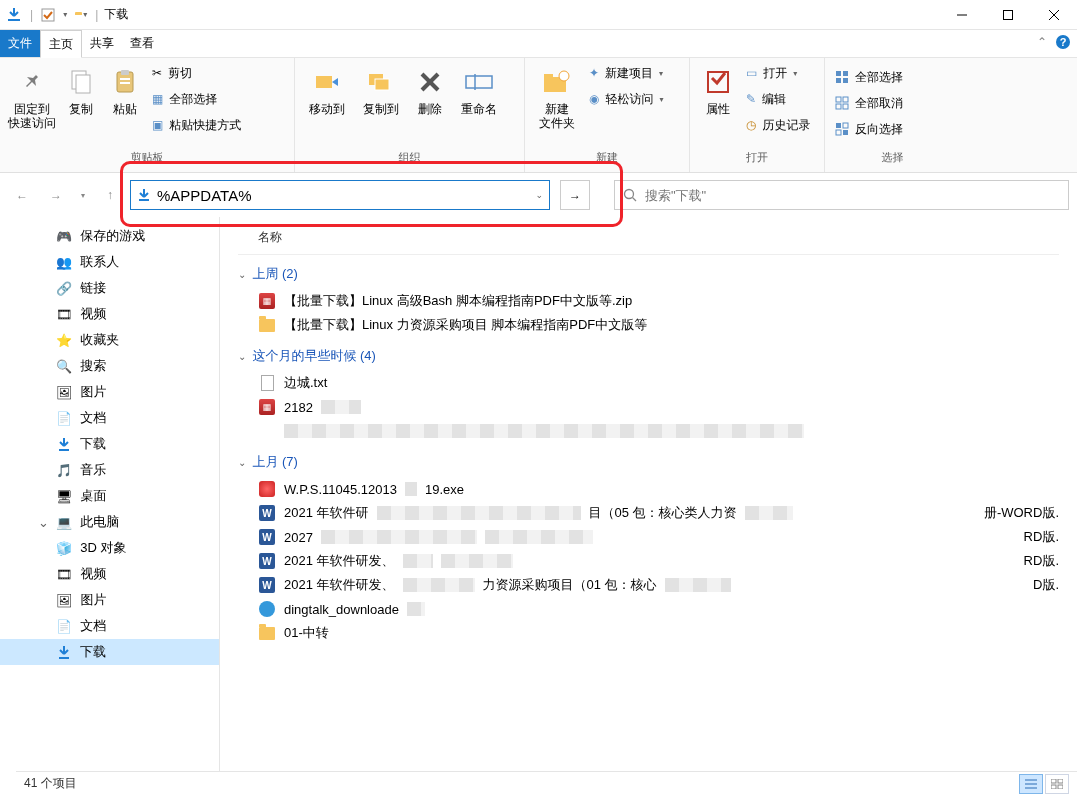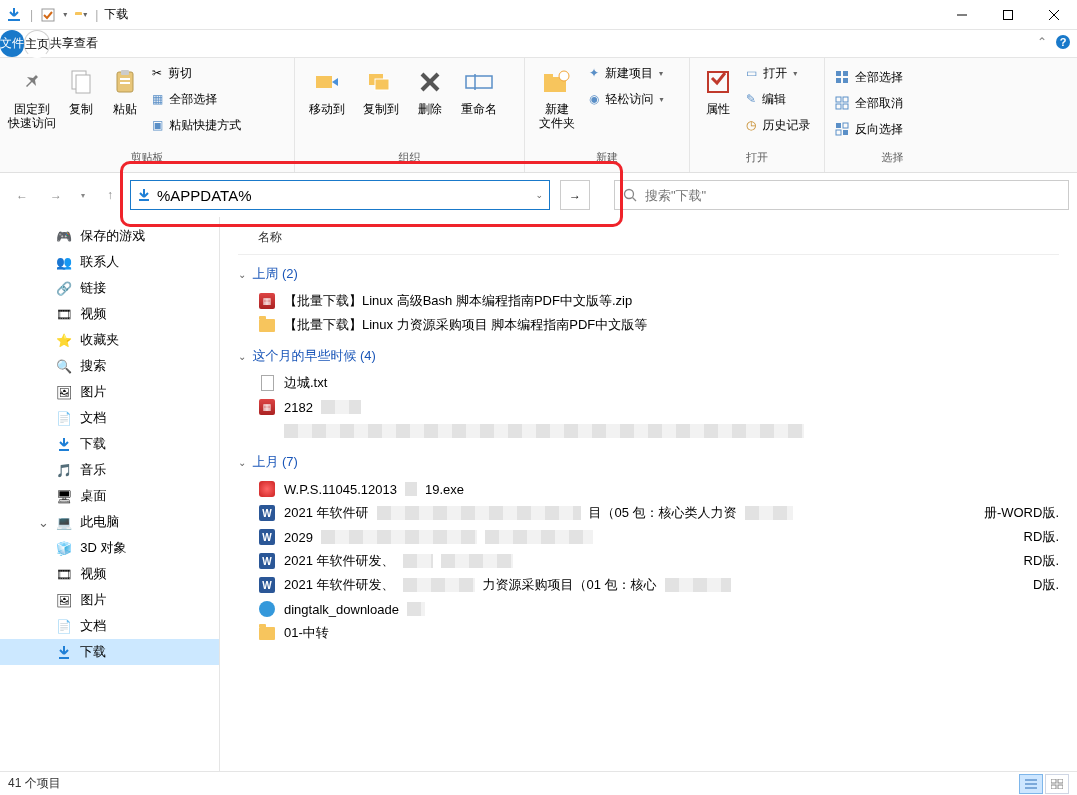--- a/index.html
+++ b/index.html
@@ -3,21 +3,21 @@
 <meta charset="utf-8">
 <style>
   * { box-sizing: border-box; margin: 0; padding: 0; }
   body { font-family: "Microsoft YaHei", "Segoe UI", sans-serif; font-size: 12px; color: #000; background: #fff; width: 1077px; height: 795px; overflow: hidden; position: relative; }
   .titlebar { height: 30px; display: flex; align-items: center; border-bottom: 1px solid #e5e5e5; background: #fff; }
   .titlebar .qat { display: flex; align-items: center; padding-left: 6px; gap: 8px; }
   .titlebar .title { margin-left: 6px; font-size: 12px; }
   .titlebar .wincontrols { margin-left: auto; display: flex; }
   .wincontrols div { width: 46px; height: 30px; display: flex; align-items: center; justify-content: center; }
   .ribbon-tabs { height: 28px; display: flex; align-items: stretch; border-bottom: 1px solid #e5e5e5; position: relative; }
-  .ribbon-tabs .tab { padding: 0 0; display: flex; align-items: center; font-size: 12px; border-radius: 13px; }
+  .ribbon-tabs .tab { padding: 0 8px; display: flex; align-items: center; font-size: 12px; }
   .ribbon-tabs .file-tab { background: #1979ca; color: #fff; }
   .ribbon-tabs .tab.active { border: 1px solid #d0d0d0; border-bottom: 1px solid #fff; background: #fff; margin-bottom: -1px; }
   .ribbon-tabs .help { position: absolute; right: 6px; top: 4px; display:flex; align-items:center; gap:8px; }
   .ribbon { height: 115px; border-bottom: 1px solid #e0e0e0; display: flex; background: #fafafa; }
   .ribbon .group { display: flex; flex-direction: column; border-right: 1px solid #e5e5e5; }
   .ribbon .group .btns { flex: 1; display: flex; align-items: flex-start; padding: 4px 6px; gap: 2px; }
   .ribbon .group .label { height: 22px; font-size: 11px; color: #5c5c5c; text-align: center; }
   .bigbtn { width: 52px; display: flex; flex-direction: column; align-items: center; justify-content: flex-start; text-align: center; font-size: 12px; padding-top: 4px; gap: 4px; }
   .bigbtn .ico { width: 32px; height: 32px; display:flex; align-items:center; justify-content:center; }
   .bigbtn span { line-height: 1.2; }
@@ -37,21 +37,21 @@
   .navpane::-webkit-scrollbar-thumb { background:#c2c2c2; }
   .navitem { display: flex; align-items: center; height: 26px; padding-left: 56px; gap: 8px; font-size: 13px; }
   .navitem.sel { background: #cce8ff; }
   .navitem .chev { position:absolute; left: 38px; color:#666; }
   .main { flex: 1; overflow: auto; padding: 4px 18px; }
   .colhead { font-size: 12px; color: #333; padding: 8px 4px; border-bottom:1px solid #eee;}
   .grouphdr { display:flex; align-items:center; gap:6px; color:#1a56b8; font-size:13px; padding: 10px 0 6px 0; }
   .row { display:flex; align-items:center; gap:8px; padding: 3px 0 3px 20px; font-size:13px; }
   .row .fico { width:18px; height:18px; display:flex;align-items:center;justify-content:center; font-size:14px;}
   .censor { display:inline-block; background: repeating-linear-gradient(90deg,#e2e2e2 0 14px,#f2f2f2 14px 28px); height:14px; vertical-align:middle;}
-  .statusbar { height:24px; border-top:1px solid #e5e5e5; display:flex; align-items:center; padding:4px 8px; font-size:12px; color:#333; }
+  .statusbar { height:24px; border-top:1px solid #e5e5e5; display:flex; align-items:center; padding:4px 8px; font-size:12px; color:#333;margin-left:16px; }
   .statusbar .right { margin-left:auto; display:flex; gap:2px;}
   .viewbtn { width:24px;height:20px;border:1px solid #cfd6e4; display:flex;align-items:center;justify-content:center;}
   .viewbtn.sel { background:#cde6ff; border-color:#7eb6ea;}
   .ico-folder { width:16px;height:13px; background:#f7c55d; border-radius:1px; position:relative;}
   .ico-folder::before{content:"";position:absolute;top:-3px;left:0;width:7px;height:3px;background:#f7c55d;border-radius:1px 1px 0 0;}
   svg { display:block; }
 </style>
 </head>
 <body>
 
@@ -473,21 +473,21 @@
           <span>2021 年软件研</span>
           <span class="censor" style="width:204px"></span>
           <span>目（05 包：核心类人力资</span>
           <span class="censor" style="width:48px"></span>
           <span style="margin-left:auto">册-WORD版.</span>
         </div>
         <div class="row">
           <span class="fico">
             <span style="background:#2b5797;color:#fff;width:16px;height:16px;display:inline-flex;align-items:center;justify-content:center;font-size:10px;font-weight:bold;border-radius:2px">W</span>
           </span>
-          <span>2029</span>
+          <span>2027</span>
           <span class="censor" style="width:156px"></span>
           <span class="censor" style="width:108px"></span>
           <span style="margin-left:auto">RD版.</span>
         </div>
         <div class="row">
           <span class="fico">
             <span style="background:#2b5797;color:#fff;width:16px;height:16px;display:inline-flex;align-items:center;justify-content:center;font-size:10px;font-weight:bold;border-radius:2px">W</span>
           </span>
           <span>2021 年软件研发、</span>
           <span class="censor" style="width:30px"></span>

